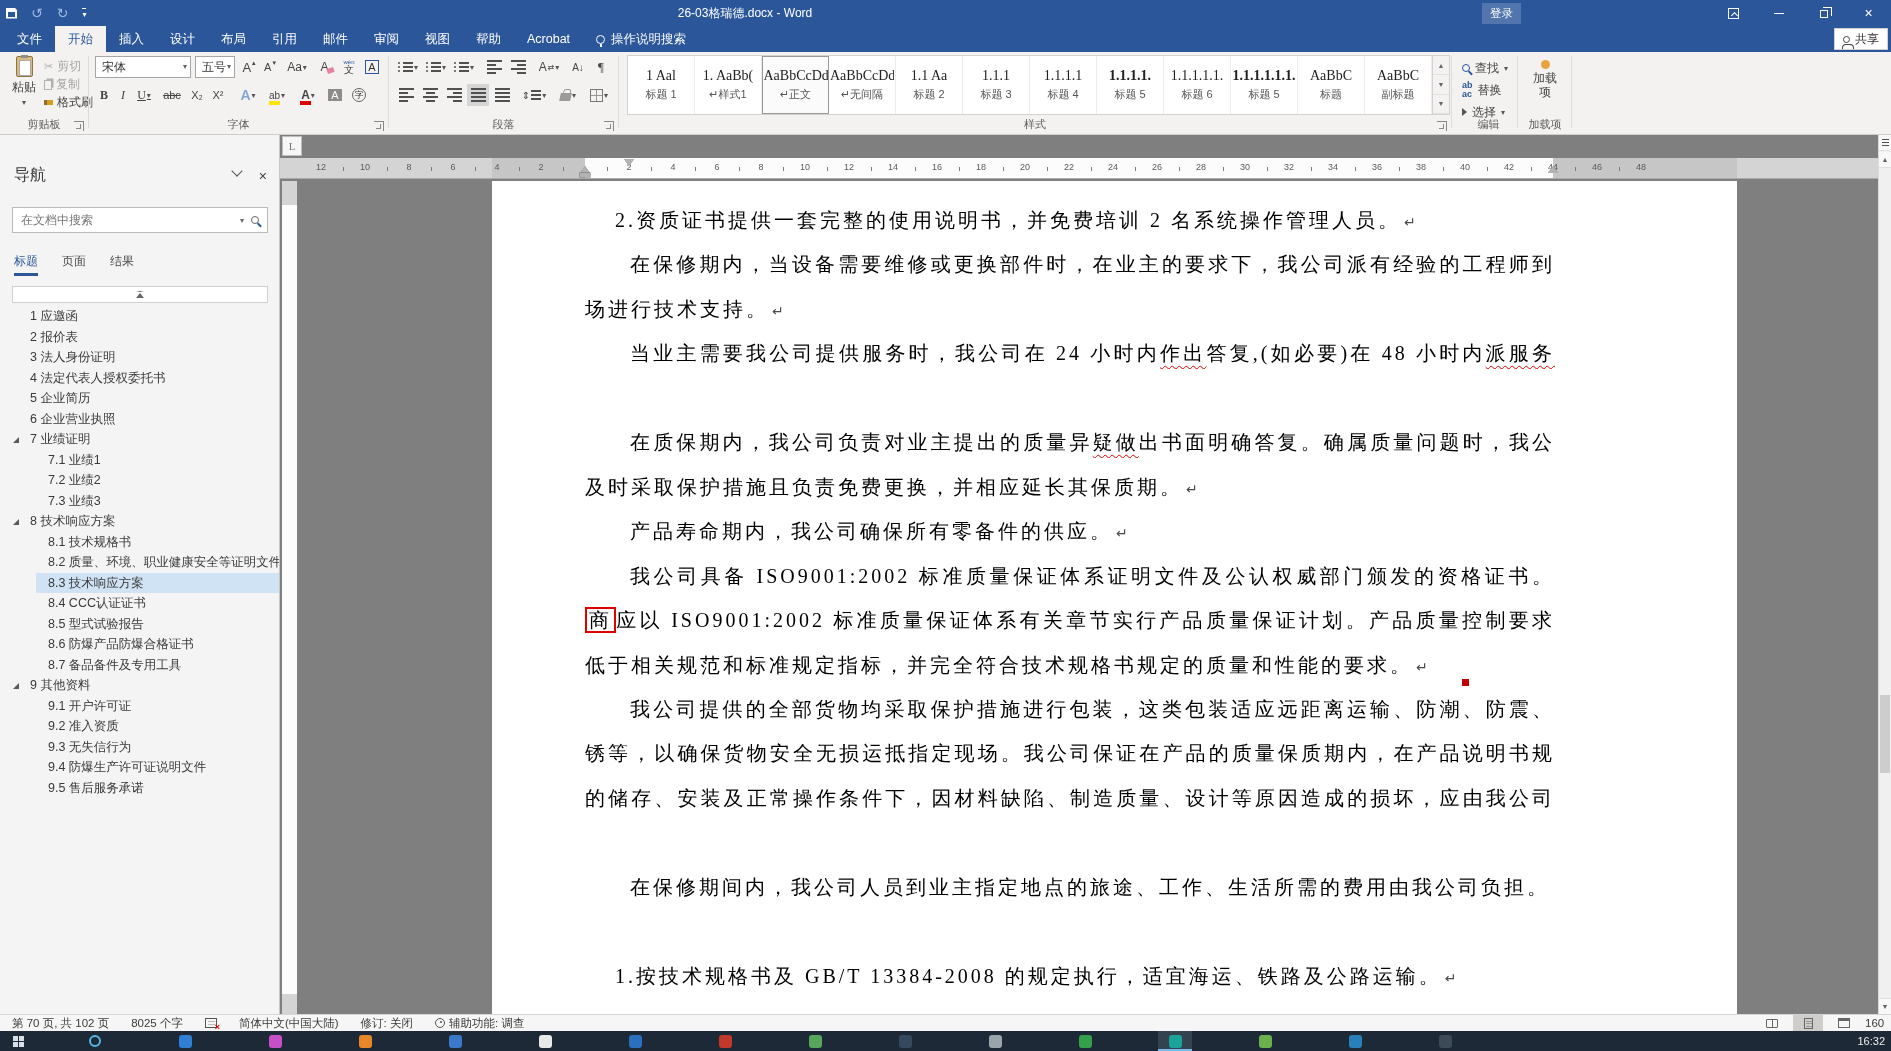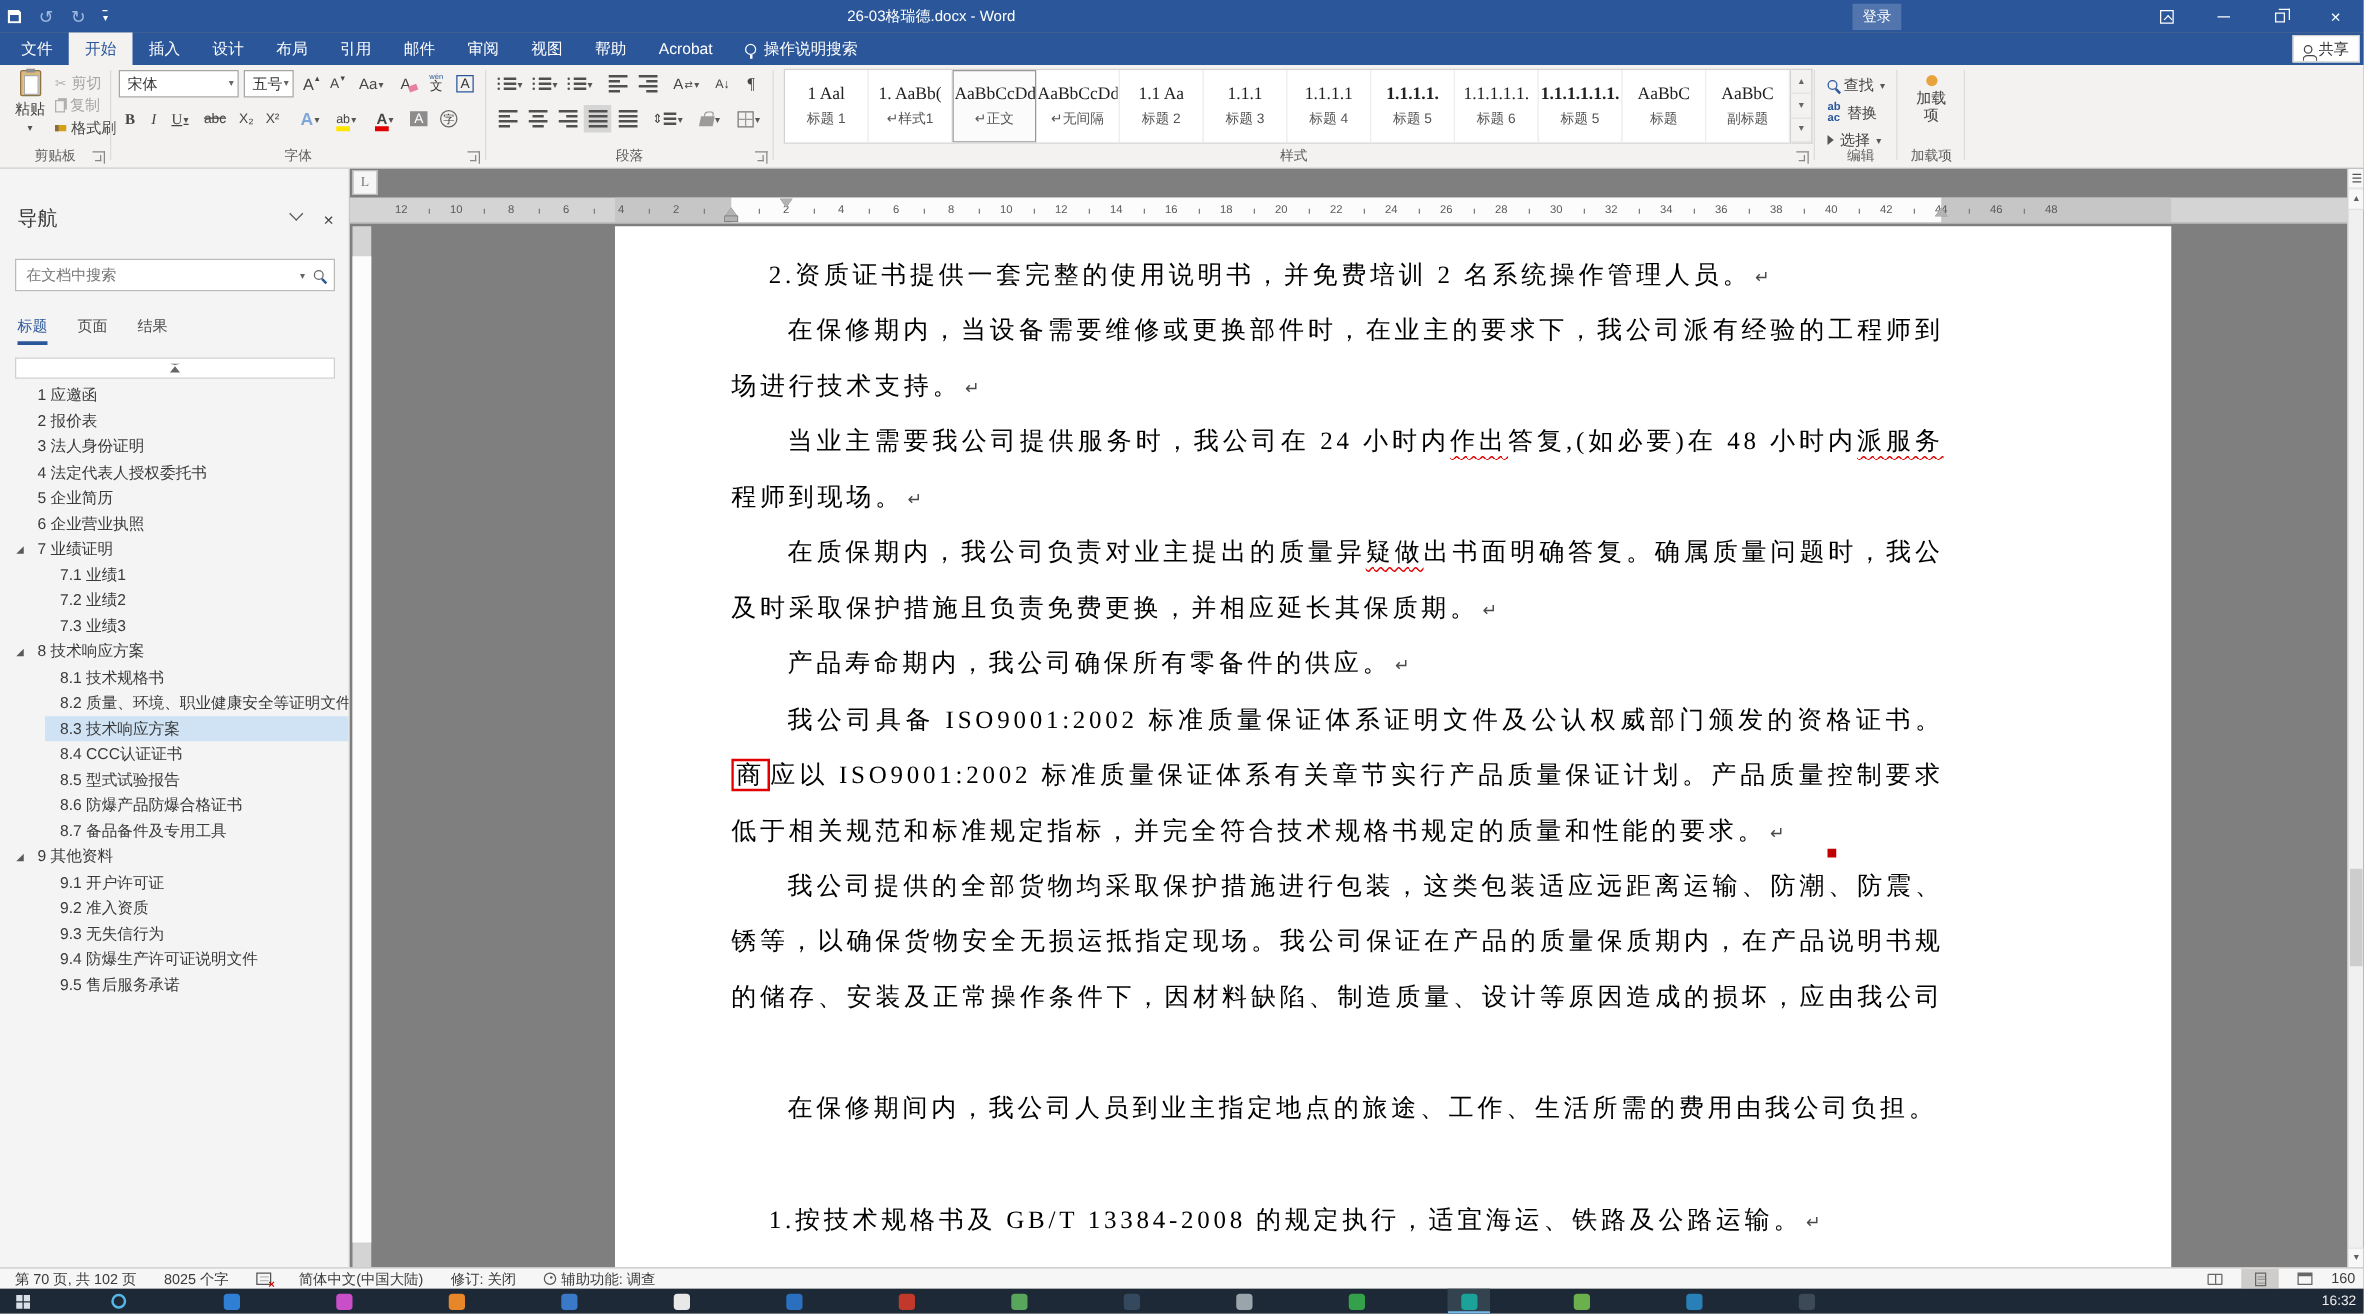--- a/index.html
+++ b/index.html
@@ -649,21 +649,20 @@
       <div class="vruler">
           <div class="vr-white"></div>
         </div>
 
       <div class="page">
         <div class="reddot" style="left:970px;top:498px"></div>
       <div class="dline" style="left: 123px; width: 940px; top: 24px;"><span class="seg">2.资质证书提供一套完整的使用说明书，并免费培训 2 名系统操作管理人员。</span><span class="pmark">↵</span></div>
           <div class="dline justify" style="left: 138px; width: 925px; top: 68px;"><span class="seg">在保修期内，当设备需要维修或更换部件时，在业主的要求下，我公司派有经验的工程师到现</span></div>
           <div class="dline" style="left: 93px; width: 970px; top: 113px;"><span class="seg">场进行技术支持。</span><span class="pmark">↵</span></div>
           <div class="dline justify" style="left: 138px; width: 925px; top: 157px;"><span class="seg">当业主需要我公司提供服务时，我公司在 24 小时内</span><span class="seg wavy">作出</span><span class="seg">答复,(如必要)在 48 小时内</span><span class="seg wavy">派服务工</span></div>
-          <div class="dline" style="left: 93px; width: 970px; top: 202px;"><span class="seg">程师到现场。</span><span class="pmark">↵</span></div>
           <div class="dline justify" style="left: 138px; width: 925px; top: 246px;"><span class="seg">在质保期内，我公司负责对业主提出的质量异</span><span class="seg wavy">疑做</span><span class="seg">出书面明确答复。确属质量问题时，我公司</span></div>
           <div class="dline" style="left: 138px; width: 925px; top: 335px;"><span class="seg">产品寿命期内，我公司确保所有零备件的供应。</span><span class="pmark">↵</span></div>
           <div class="dline" style="left: 93px; width: 970px; top: 291px;"><span class="seg">及时采取保护措施且负责免费更换，并相应延长其保质期。</span><span class="pmark">↵</span></div>
           <div class="dline justify" style="left: 138px; width: 925px; top: 380px;"><span class="seg">我公司具备 ISO9001:2002 标准质量保证体系证明文件及公认权威部门颁发的资格证书。</span></div>
           <div class="dline justify" style="left: 93px; width: 970px; top: 424px;"><span class="seg box">商</span><span class="seg">应以 ISO9001:2002 标准质量保证体系有关章节实行产品质量保证计划。产品质量控制要求不得</span></div>
           <div class="dline" style="left: 93px; width: 970px; top: 469px;"><span class="seg">低于相关规范和标准规定指标，并完全符合技术规格书规定的质量和性能的要求。</span><span class="pmark">↵</span></div>
           <div class="dline justify" style="left: 138px; width: 925px; top: 513px;"><span class="seg">我公司提供的全部货物均采取保护措施进行包装，这类包装适应远距离运输、防潮、防震、防</span></div>
           <div class="dline justify" style="left: 93px; width: 970px; top: 557px;"><span class="seg">锈等，以确保货物安全无损运抵指定现场。我公司保证在产品的质量保质期内，在产品说明书规定</span></div>
           <div class="dline justify" style="left: 93px; width: 970px; top: 602px;"><span class="seg">的储存、安装及正常操作条件下，因材料缺陷、制造质量、设计等原因造成的损坏，应由我公司负</span></div>
           <div class="dline" style="left: 138px; width: 925px; top: 691px;"><span class="seg">在保修期间内，我公司人员到业主指定地点的旅途、工作、生活所需的费用由我公司负担。</span></div>

